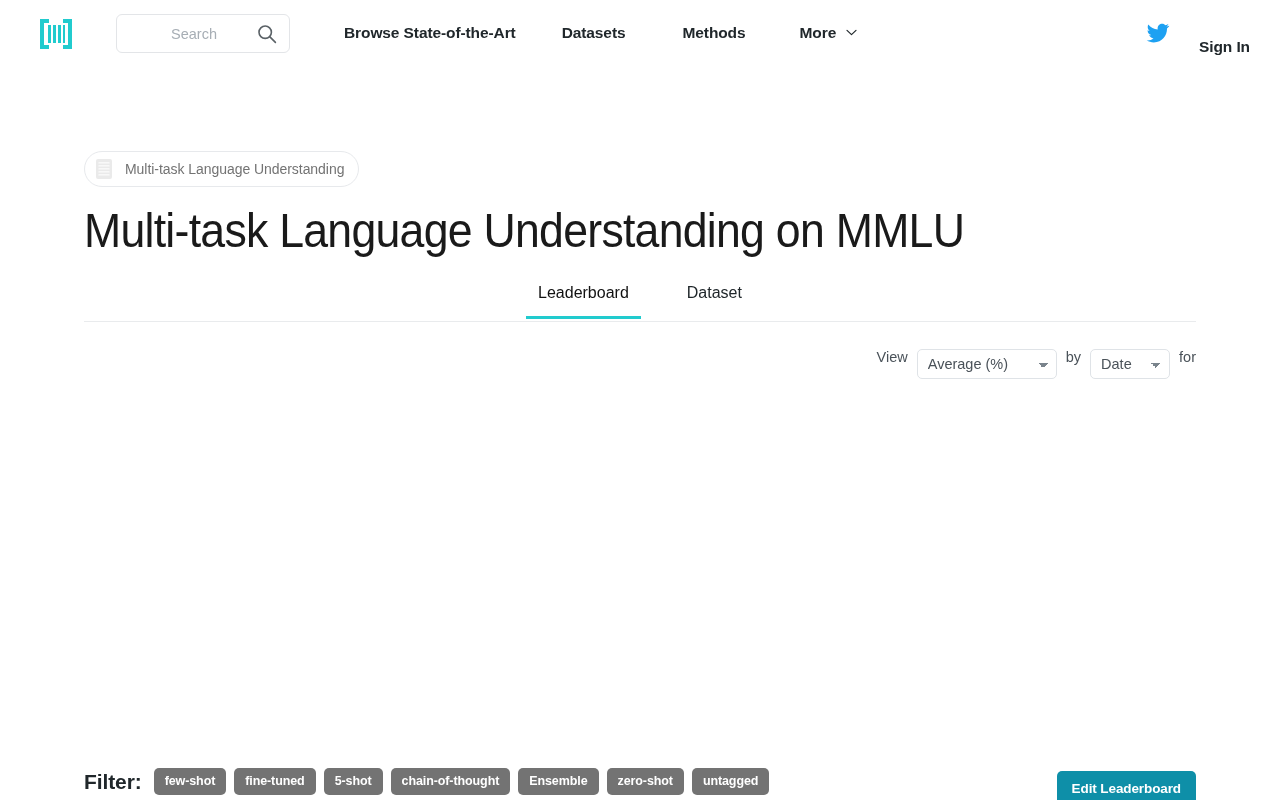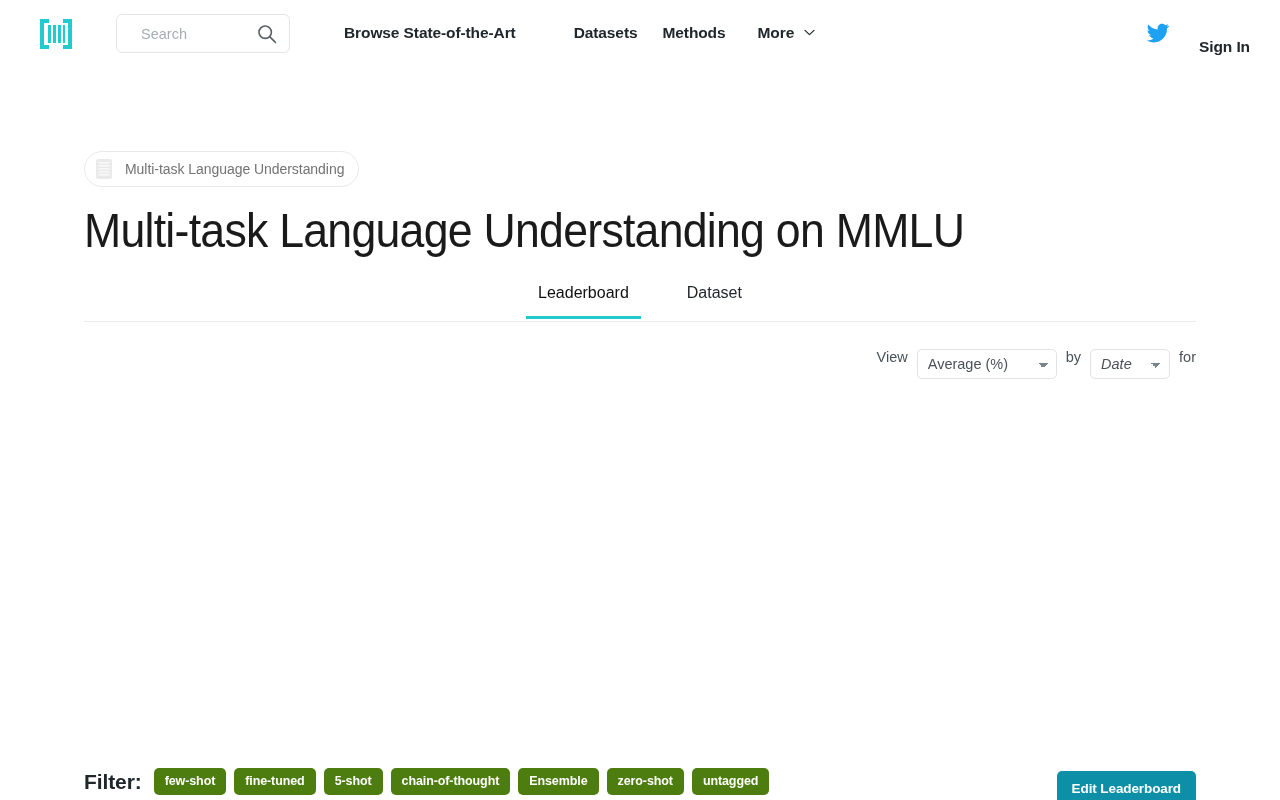--- a/index.html
+++ b/index.html
@@ -30,20 +30,21 @@
   }
   .search-wrap {
     position: absolute;
     left: 116px; top: 14px;
     width: 174px; height: 39px;
     border: 1px solid #e3e5e8;
     border-radius: 6px;
     background: #fff;
     display: flex;
     align-items: center;
+    padding-left: 30px;
   }
   .search-input {
     border: none; outline: none;
     background: transparent;
     font-family: "Liberation Sans", sans-serif;
     font-size: 14.5px;
     color: #495057;
     padding: 0 8px 0 24px;
     width: 132px;
     height: 100%;
@@ -53,35 +54,35 @@
     position: absolute;
     right: 12px; top: 9px;
     width: 20px; height: 20px;
   }
   .nav-links {
     position: absolute;
     left: 344px; top: 0;
     height: 66px;
     display: flex;
     align-items: center;
-    gap: 12px;
+    gap: 0px;
   }
   .nav-link {
     font-size: 15.5px;
     font-weight: bold;
     color: #20272b;
     text-decoration: none;
     letter-spacing: -0.1px;
     white-space: nowrap;
     cursor: pointer;
     padding: 0;
   }
   .nav-gap-1 { margin-right: 46px; }
-  .nav-gap-2 { }
-  .nav-gap-3 { margin-right: 20px; padding-left: 13px; }
+  .nav-gap-2 { margin-right: 44px; }
+  .nav-gap-3 { margin-right: 54px; padding-left: 13px; }
   .chev {
     display: inline-block;
     margin-left: 6px;
     position: relative;
     top: -2px;
   }
   .twitter {
     position: absolute;
     right: 110px; top: 21px;
     width: 24px; height: 24px;
@@ -200,21 +201,21 @@
     background-image:
       linear-gradient(45deg, transparent 50%, #7a848c 50%),
       linear-gradient(135deg, #7a848c 50%, transparent 50%);
     background-position:
       calc(100% - 13px) 13px,
       calc(100% - 8px) 13px;
     background-size: 5px 5px, 5px 5px;
     background-repeat: no-repeat;
   }
   .vc-metric { width: 140px; }
-  .vc-by { width: 80px; font-style: italic; }
+  .vc-by { width: 80px; }
   .vc-for { width: 278px; }
 
   
   .chart-area {
     position: absolute;
     left: 84px; top: 322px;
     width: 1112px; height: 368px;
     background: #ffffff;
   }
 
@@ -226,21 +227,21 @@
     align-items: center;
   }
   .filter-label {
     font-size: 21px;
     font-weight: bold;
     color: #20272b;
     margin-right: 12px;
     letter-spacing: -0.1px;
   }
   .chip {
-    background: #4d7c0f;
+    background: #737373;
     color: #ffffff;
     font-size: 12.5px;
     font-weight: bold;
     border-radius: 5px;
     padding: 6px 11px 7px 11px;
     margin-right: 8px;
     cursor: pointer;
     white-space: nowrap;
     letter-spacing: -0.1px;
   }

